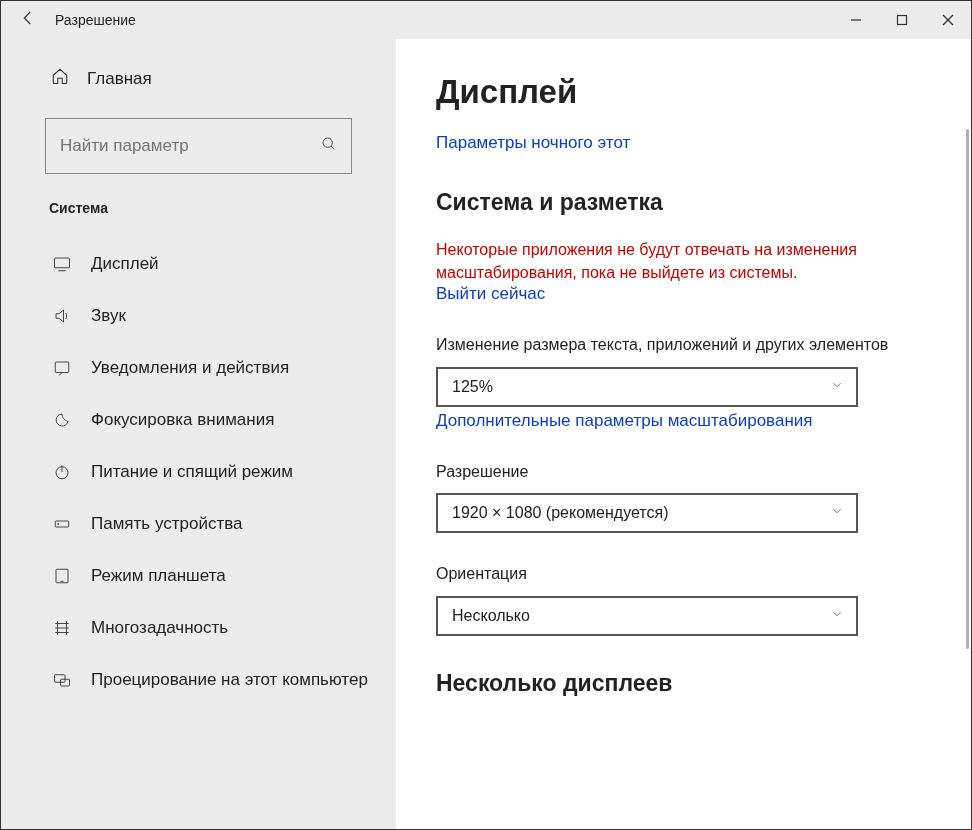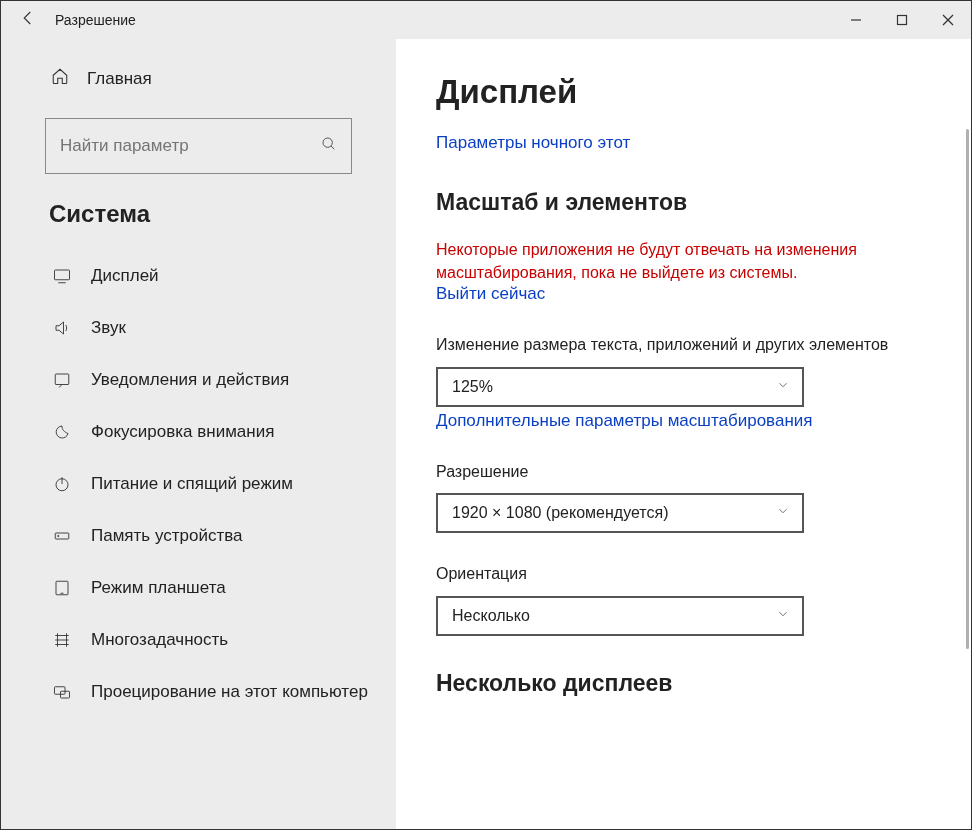--- a/index.html
+++ b/index.html
@@ -8,32 +8,32 @@
   .titlebar .back { width: 54px; text-align: center; color: #444; font-size: 18px; }
   .titlebar .title { font-size: 14px; color: #222; flex:1; }
   .titlebar .winctrl { width: 46px; height: 38px; display:flex; align-items:center; justify-content:center; color:#333; font-size:14px; }
   .app { display:flex; height: calc(100% - 38px); }
   .sidebar { width: 395px; background: #ececec; padding: 18px 0 0 0; overflow: hidden; position: relative; }
   .home-row { display:flex; align-items:center; padding: 10px 0 10px 50px; font-size: 17px; color:#222; }
   .home-row .ic { margin-right: 18px; width:18px; text-align:center; }
   .searchbox { margin: 18px 44px 0 44px; border: 1px solid #888; height: 56px; display:flex; align-items:center; padding: 0 8px 0 14px; background:#ececec;}
   .searchbox input { flex:1; border:none; outline:none; background:transparent; font-size: 17px; color:#555;}
   .searchbox .sicon { color:#444; font-size:16px; padding-right:6px;}
-  .cat-header { font-weight:600; font-size:24px; padding: 26px 0 10px 48px; color:#222;}
+  .cat-header { font-weight:600; font-size:14px; padding: 26px 0 10px 48px; color:#222;}
   .nav { margin-top: 12px; }
   .nav-item { display:flex; align-items:center; padding: 16px 0 16px 50px; font-size: 17px; color:#222; }
   .nav-item .ic { width:22px; margin-right:18px; text-align:center; display:flex; align-items:center; justify-content:center;}
   .nav-item .ic svg { width:18px; height:18px; stroke:#333; fill:none; stroke-width:1.2;}
   .content { flex:1; padding: 34px 24px 0 40px; overflow:hidden; position:relative;}
   .page-title { font-size: 33px; font-weight:600; margin-bottom: 22px; color:#222;}
   .link { color:#0a3fc4; font-size: 17px; cursor:pointer; display:inline-block;}
   .section-h { font-size:23px; font-weight:600; margin-top: 36px; margin-bottom: 22px; color:#222;}
   .warning { color:#c80000; font-size:16px; line-height:1.45; max-width:480px;}
   .label { font-size:16px; color:#222; margin-top: 30px; max-width:460px; line-height:1.4;}
-  .dropdown { margin-top:10px; width:368px; height:40px; border:2px solid #555; background:#fff; display:flex; align-items:center; justify-content:space-between; padding:0 12px 0 14px; font-size:16px; color:#222;}
+  .dropdown { margin-top:10px; width:422px; height:40px; border:2px solid #555; background:#fff; display:flex; align-items:center; justify-content:space-between; padding:0 12px 0 14px; font-size:16px; color:#222;}
   .dropdown .chev svg{ width:14px; height:14px; stroke:#444; stroke-width:1.3; fill:none;}
   .mt10{margin-top:18px;}
   .scrollbar { position:absolute; right:2px; top:90px; width:3px; height:520px; background:#b0b0b0; border-radius:2px;}
 </style>
 </head>
 <body>
 
 <div class="titlebar">
   <div class="back">
     <svg width="18" height="18" viewBox="0 0 24 24" fill="none" stroke="#333" stroke-width="1.5">
@@ -167,21 +167,21 @@
         <span>Проецирование на этот компьютер</span>
       </div>
     </div>
   </div>
 
   <div class="content">
     <div class="scrollbar"></div>
     <div class="page-title">Дисплей</div>
     <span class="link">Параметры ночного этот</span>
 
-    <div class="section-h">Масштаб и элементов</div>
+    <div class="section-h">Система и разметка</div>
     <div class="warning">Некоторые приложения не будут отвечать на изменения масштабирования, пока не выйдете из системы.</div>
     <span class="link">Выйти сейчас</span>
 
     <div class="label">Изменение размера текста, приложений и других элементов</div>
     <div class="dropdown">
       <span>125%</span>
       <span class="chev"><svg viewBox="0 0 24 24">
             <path d="M6 9l6 6 6-6"></path>
           </svg></span>
     </div>

